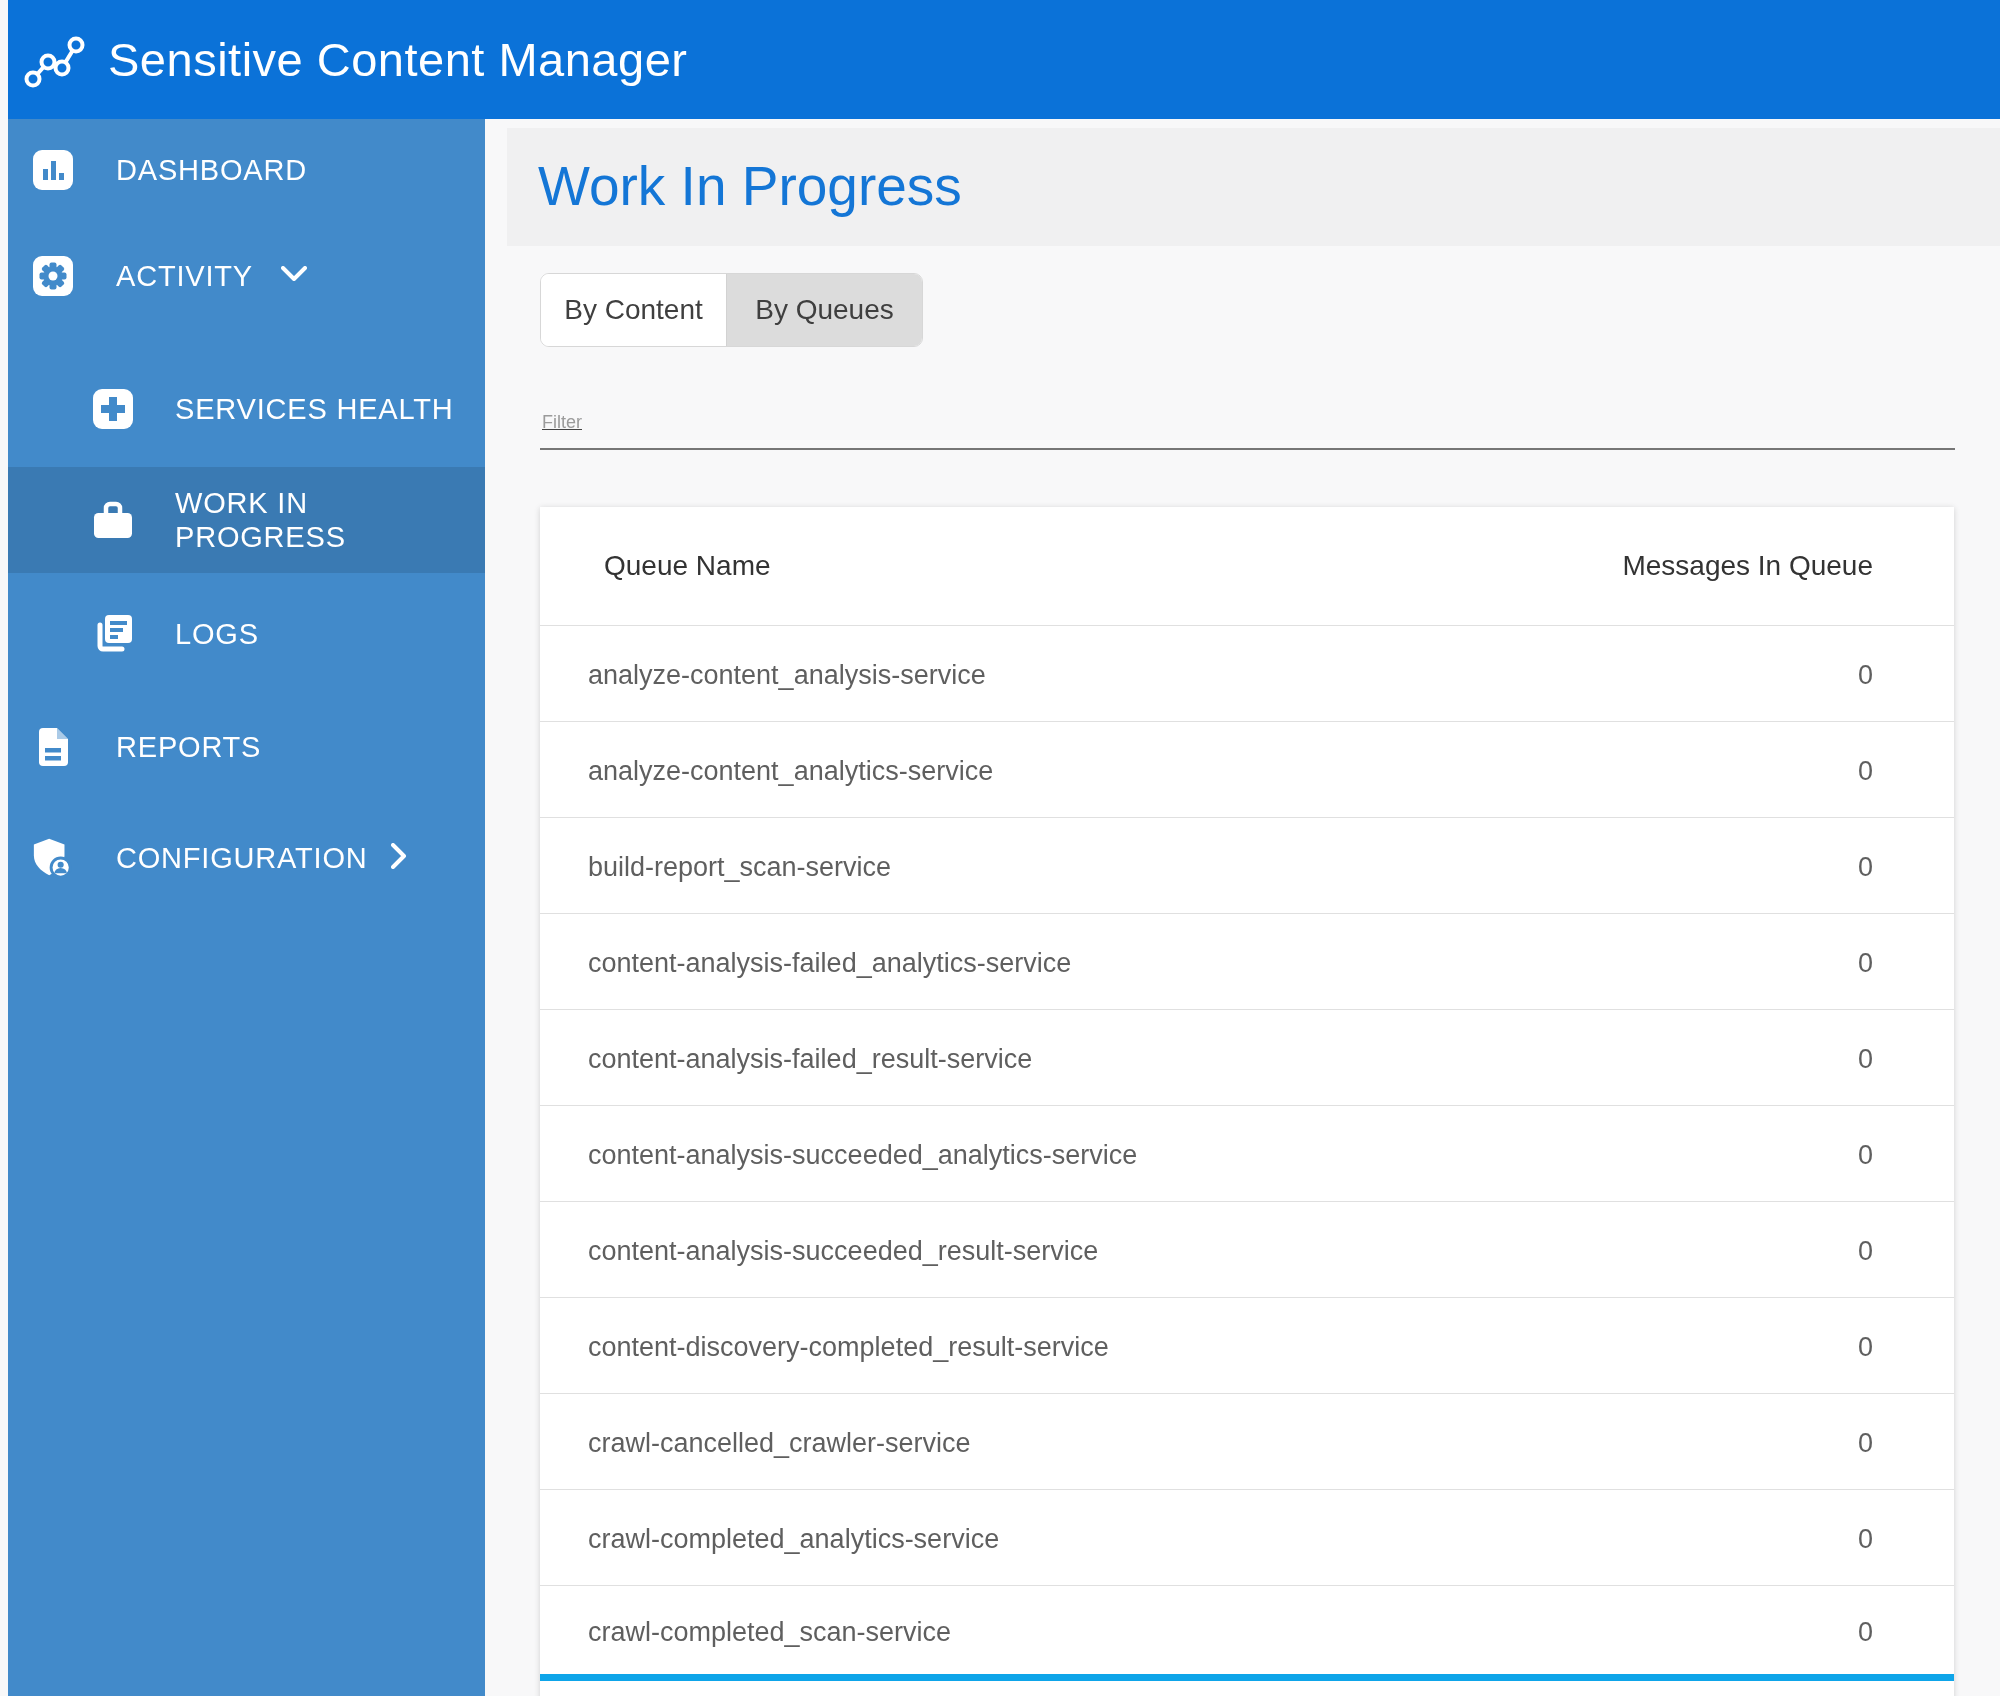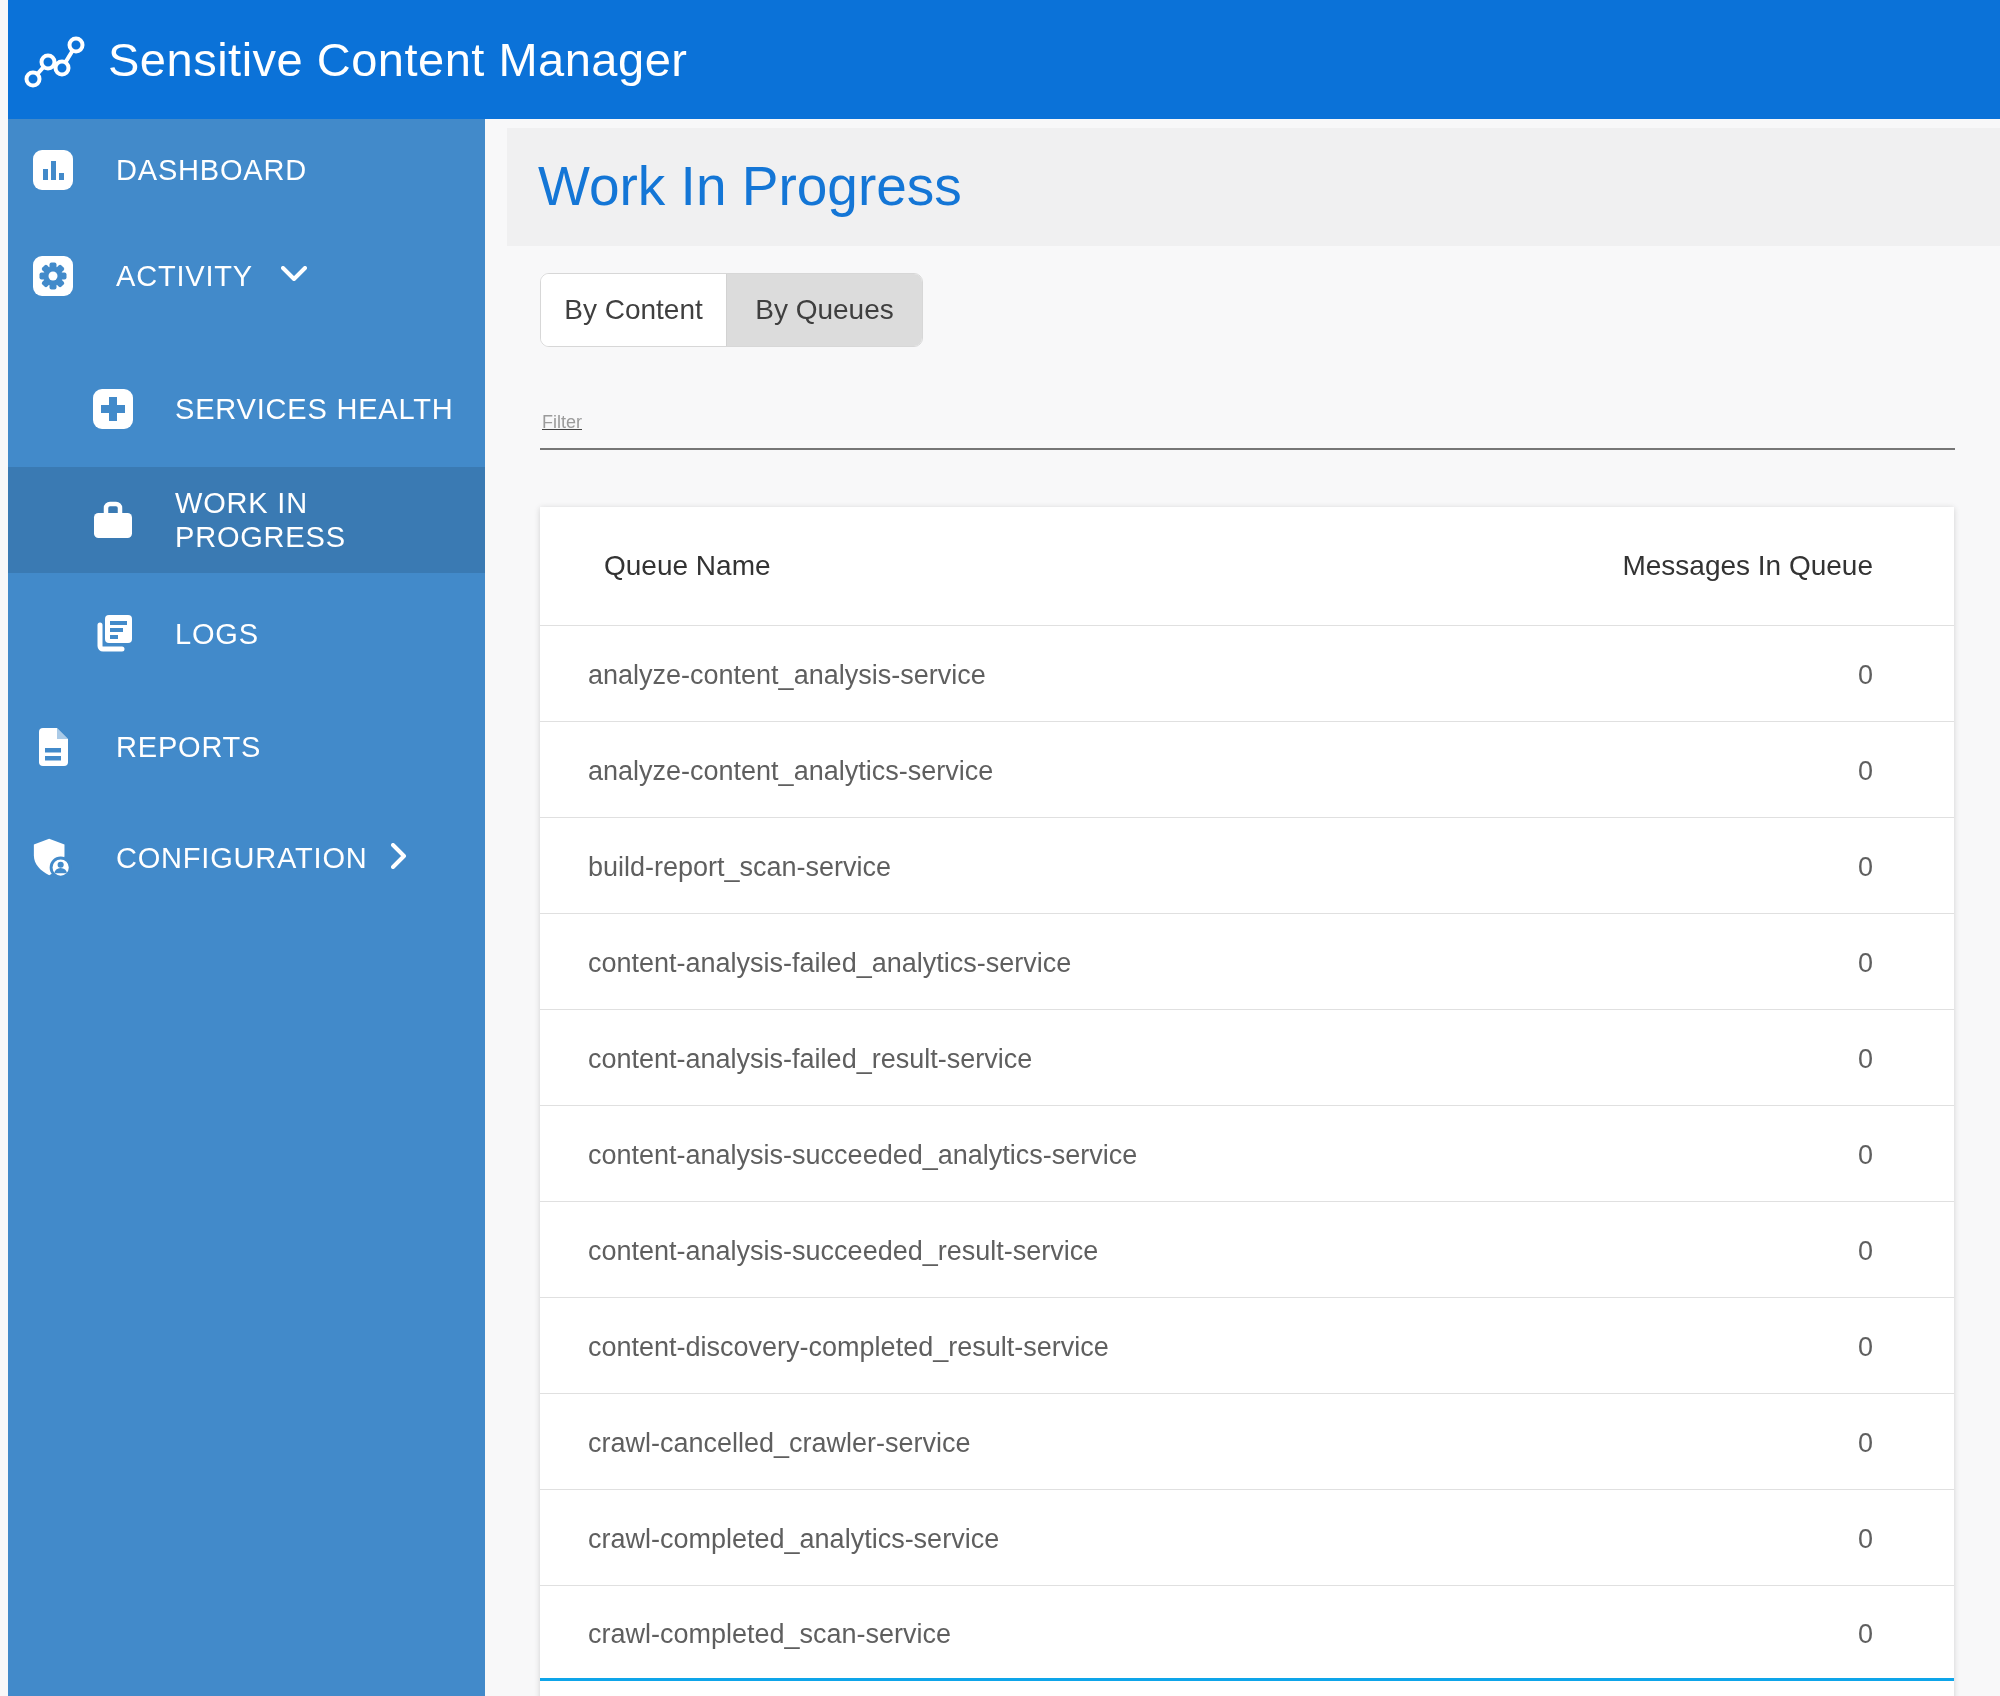--- a/index.html
+++ b/index.html
@@ -69,21 +69,21 @@
   }
   .thead {
     height:118px; display:flex; align-items:center; justify-content:space-between;
     padding:0 81px 0 64px; font-size:28px; color:#333333; font-weight:400;
   }
   .trow {
     height:96px; display:flex; align-items:center; justify-content:space-between;
     padding:4px 81px 0 48px; font-size:27px; font-weight:300; color:#5f5f5f;
     border-top:1px solid #e0e0e0;
   }
-  .trow:last-child { border-bottom:3px solid #0ea5e9; }
+  .trow:last-child { border-bottom:7px solid #0ea5e9; }
   .qname { white-space:nowrap; }
   .qcount { text-align:right; }
 </style>
 </head>
 <body>
 
 <div class="app">
 
   <header class="app-header">
     <span class="logo">

